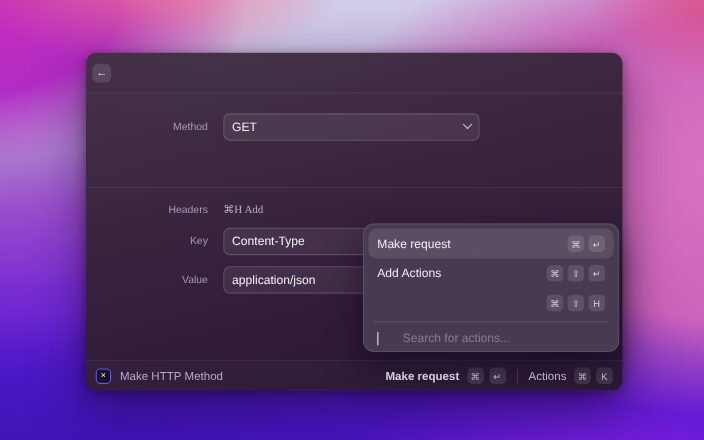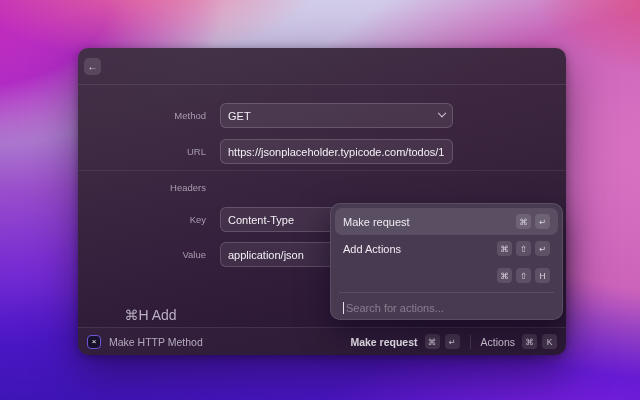--- a/index.html
+++ b/index.html
@@ -26,33 +26,33 @@
     background:linear-gradient(165deg, rgba(64,48,68,0.97) 0%, rgba(56,37,60,0.97) 35%, rgba(45,27,52,0.97) 70%, rgba(38,21,46,0.98) 100%);
     box-shadow:0 18px 45px rgba(20,5,40,.5), 0 2px 10px rgba(0,0,0,.35);
     color:#f2eef5;
   }
   .win-header{ position:absolute; left:0; top:0; right:0; height:37px;
     border-bottom:1px solid rgba(255,255,255,.09); display:flex; align-items:center; padding-left:6px; }
   .back-btn{ width:17px; height:17px; border-radius:5px; background:rgba(255,255,255,.12);
     display:flex; align-items:center; justify-content:center; font-size:10px; color:#e8e3ec; cursor:default; }
 
   
-  .row{ position:absolute; left:0; display:flex; align-items:center;padding-left:17px; }
+  .row{ position:absolute; left:0; display:flex; align-items:center; }
   .lbl{ width:111px; text-align:right; font-size:9.5px; color:#a89cb0; flex:0 0 111px; }
   .gap{ width:14px; flex:0 0 14px; }
   .field{
     width:233px; height:25px; border-radius:6px;
     background:rgba(255,255,255,.07); border:1px solid rgba(255,255,255,.16);
     display:flex; align-items:center; padding:0 7px; font-size:11px; color:#f4f1f6;
     white-space:nowrap; overflow:hidden;
   }
   .chevron{ margin-left:auto; width:6px; height:6px; border-right:1.4px solid #cfc6d6;
     border-bottom:1.4px solid #cfc6d6; transform:rotate(45deg) translate(-2px,-2px); flex:0 0 auto; }
   .section-divider{ position:absolute; left:0; right:0; top:122px; border-top:1px solid rgba(255,255,255,.07); }
-  .hint{ font-size:14px; color:#b9b0c2; }
+  .hint{ font-size:10px; color:#b9b0c2;font-family:Liberation Serif, serif; }
 
   
   .statusbar{ position:absolute; left:0; right:0; bottom:0; height:28px;
     border-top:1px solid rgba(255,255,255,.09); display:flex; align-items:center; padding:0 9px;
     border-radius:0 0 10px 10px; background:rgba(255,255,255,.02); }
   .ext-icon{ width:14px; height:14px; border-radius:4px; background:#17112b; border:1px solid #6d55d8;
     display:flex; align-items:center; justify-content:center; font-size:8px; color:#fff; margin-right:8px; flex:0 0 auto;}
   .ext-name{ font-size:10.5px; color:#b5abbe; }
   .sb-right{ margin-left:auto; display:flex; align-items:center; gap:5px; }
   .sb-primary{ font-size:10.5px; font-weight:700; color:#f1edf4; margin-right:2px; }
@@ -67,21 +67,21 @@
     border-radius:10px; background:rgba(72,59,82,0.98); border:1px solid rgba(255,255,255,.10);
     box-shadow:0 12px 32px rgba(10,0,25,.5); padding:4px; z-index:5;
   }
   .pop-item{ height:27px; border-radius:7px; display:flex; align-items:center; padding:0 8px; }
   .pop-item.selected{ background:rgba(255,255,255,.10); }
   .pop-label{ font-size:11px; color:#f0ebf3; }
   .pop-keys{ margin-left:auto; display:flex; gap:4px; }
   .pop-divider{ border-top:1px solid rgba(255,255,255,.10); margin:3px 4px; }
   .pop-search{ height:24px; display:flex; align-items:center; padding:0 8px; }
   .caret{ width:1px; height:12px; background:#e8e2ee; margin-right:2px; }
-  .placeholder{ font-size:11px; color:rgba(235,228,240,.38); }
+  .placeholder{ font-size:11px; color:rgba(235,228,240,.38);margin-left:20px; }
 </style>
 </head>
 <body>
 
 <div class="wallpaper"></div>
 
 <div class="window">
 
   <div class="win-header">
     <div class="back-btn">
@@ -91,31 +91,24 @@
 
   <div class="row" style="top:55px;">
     <div class="lbl">Method</div>
     <div class="gap"></div>
     <div class="field">
       <span>GET</span>
       <span class="chevron"></span>
     </div>
   </div>
 
-  <div class="row" style="top:91px;">
-    <div class="lbl">URL</div>
-    <div class="gap"></div>
-    <div class="field">
-      <span>https://jsonplaceholder.typicode.com/todos/1</span>
-    </div>
-  </div>
 
   <div class="section-divider"></div>
 
-  <div class="row" style="top:134px;height:18px;flex-direction:column;">
+  <div class="row" style="top:134px;height:18px;">
     <div class="lbl">Headers</div>
     <div class="gap"></div>
     <div class="hint">⌘H Add</div>
   </div>
 
   <div class="row" style="top:194px;">
     <div class="lbl">Value</div>
     <div class="gap"></div>
     <div class="field">
       <span>application/json</span>

